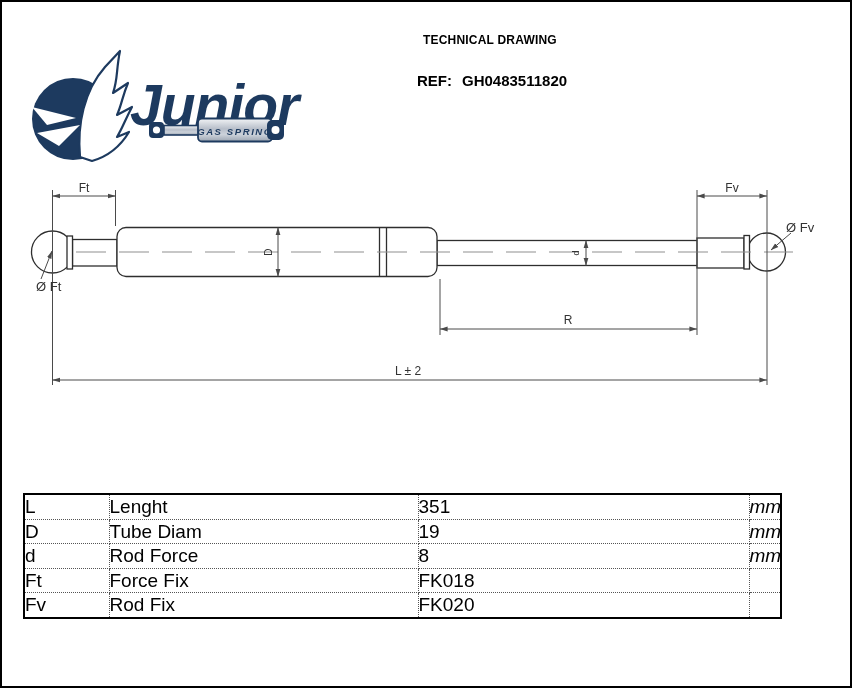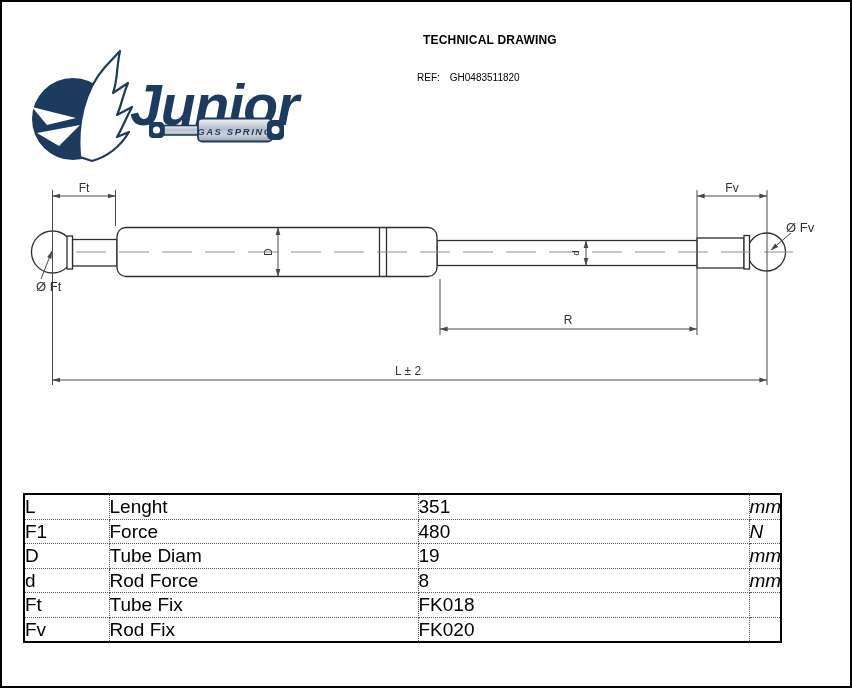--- a/index.html
+++ b/index.html
@@ -3,21 +3,21 @@
 <meta charset="utf-8">
 <style>
   html,body{margin:0;padding:0;}
   body{
     width:852px;height:688px;position:relative;overflow:hidden;
     background:#ffffff;font-family:"Liberation Sans",sans-serif;color:#000;
   }
   .frame{position:absolute;left:0;top:0;right:0;bottom:0;border:2px solid #000;pointer-events:none;}
   .abs{position:absolute;}
   #doc-title{left:423px;top:33px;font-size:12px;font-weight:bold;letter-spacing:.2px;white-space:nowrap;}
-  #ref-line{left:373px;top:72px;font-size:10px;font-weight:normal;white-space:nowrap;padding-left:44px;}
+  #ref-line{left:373px;top:72px;font-size:15px;font-weight:bold;white-space:nowrap;padding-left:44px;}
   #ref-line .ref-val{margin-left:10px;}
   
   table.spec{
     position:absolute;left:23px;top:493px;width:757px;
     border-collapse:collapse;table-layout:fixed;border:2px solid #000;
     background:#fff;
   }
   table.spec td{
     height:23.5px;border:1px dotted #555;padding:0;
     font-size:19px;line-height:23px;white-space:nowrap;overflow:hidden;
@@ -126,40 +126,34 @@
       <col style="width:32px">
     </colgroup>
   <tbody>
     <tr>
       <td class="c-sym">L</td>
       <td class="c-name">Lenght</td>
       <td class="c-val">351</td>
       <td class="c-unit">mm</td>
     </tr>
     <tr>
-      <td class="c-sym">F1</td>
-      <td class="c-name">Force</td>
-      <td class="c-val">480</td>
-      <td class="c-unit">N</td>
-    </tr>
-    <tr>
       <td class="c-sym">D</td>
       <td class="c-name">Tube Diam</td>
       <td class="c-val">19</td>
       <td class="c-unit">mm</td>
     </tr>
     <tr>
       <td class="c-sym">d</td>
       <td class="c-name">Rod Force</td>
       <td class="c-val">8</td>
       <td class="c-unit">mm</td>
     </tr>
     <tr>
       <td class="c-sym">Ft</td>
-      <td class="c-name">Tube Fix</td>
+      <td class="c-name">Force Fix</td>
       <td class="c-val">FK018</td>
       <td class="c-unit"></td>
     </tr>
     <tr>
       <td class="c-sym">Fv</td>
       <td class="c-name">Rod Fix</td>
       <td class="c-val">FK020</td>
       <td class="c-unit"></td>
     </tr>
   </tbody>

